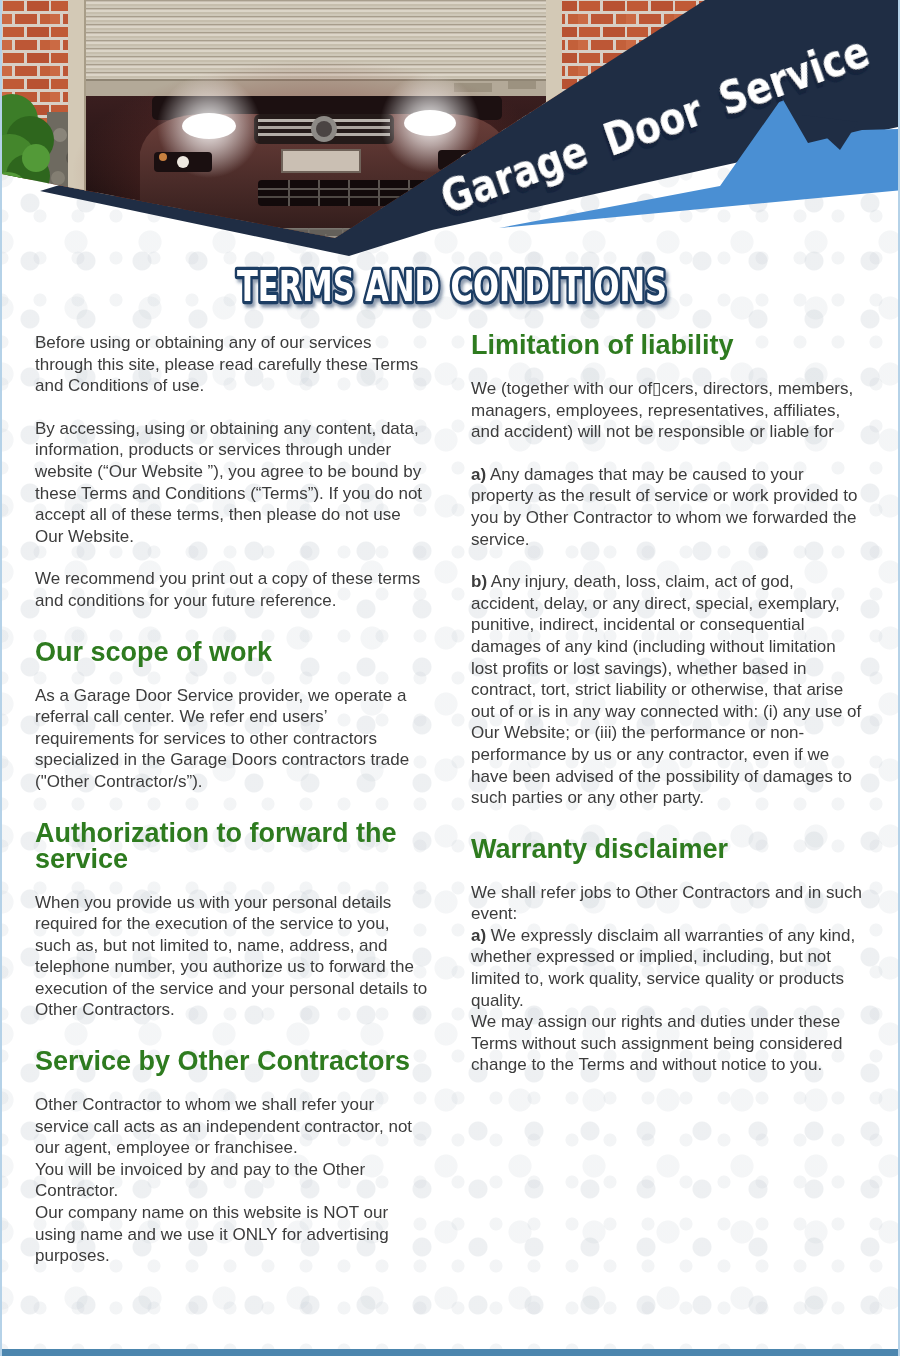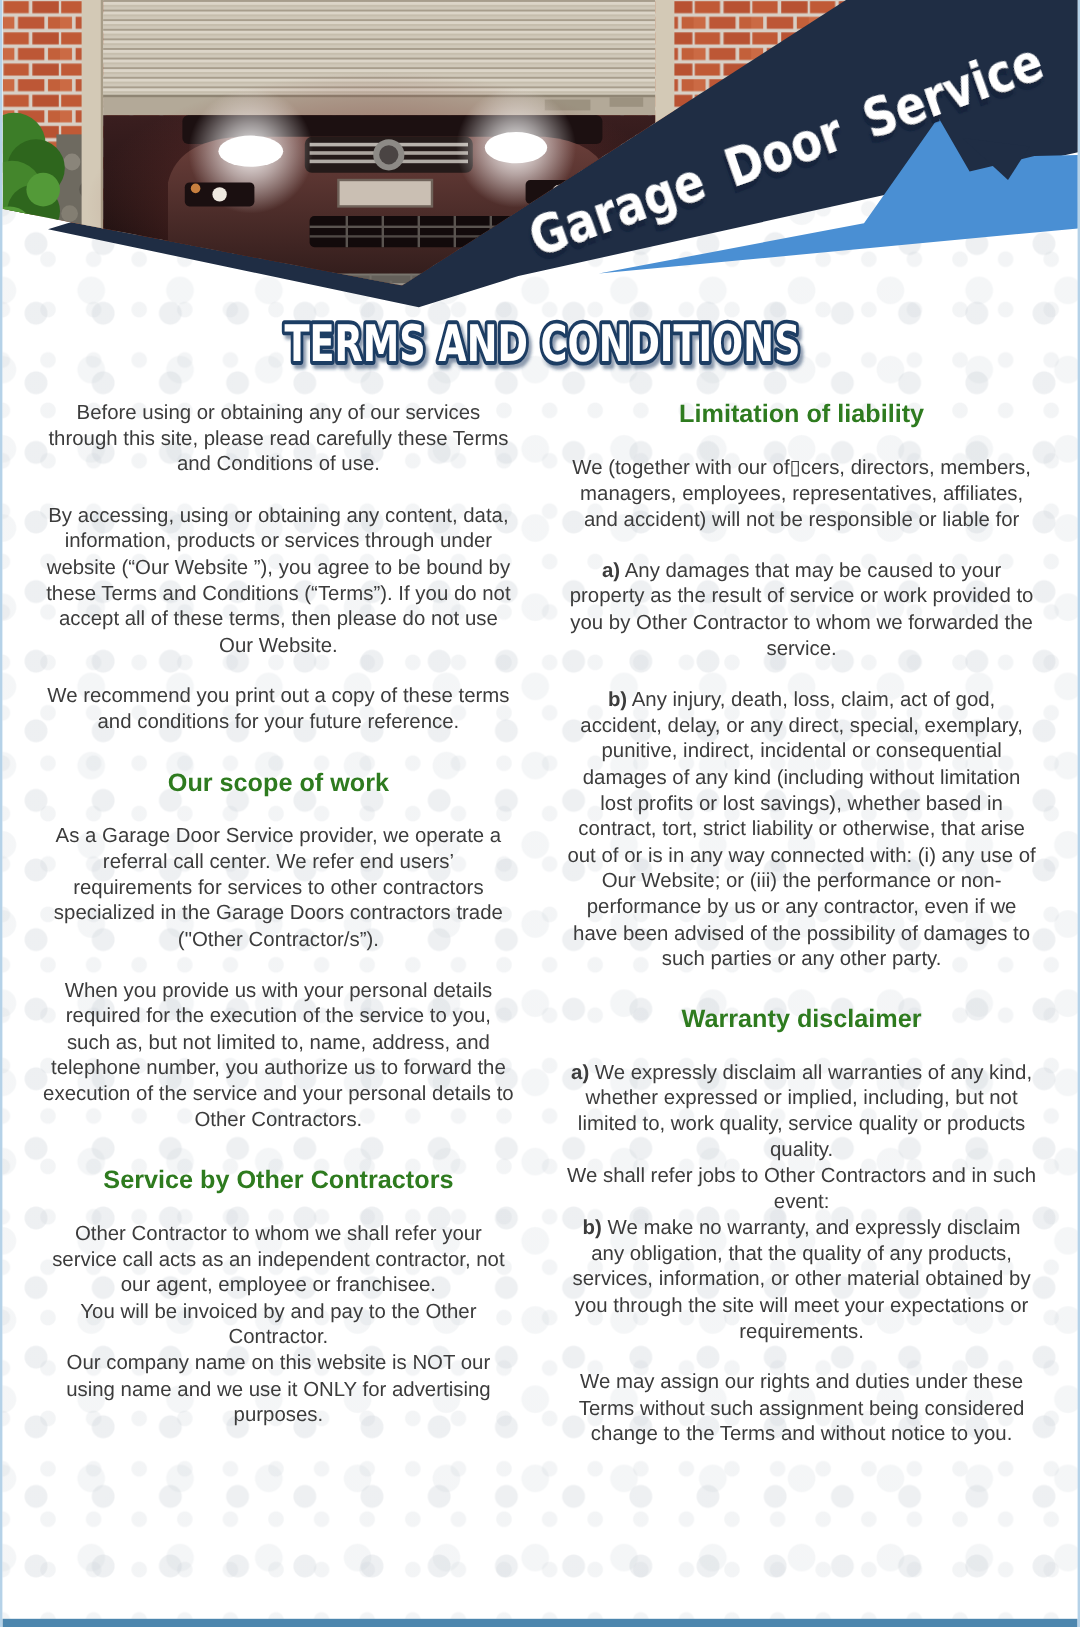--- a/index.html
+++ b/index.html
@@ -12,25 +12,25 @@
     background-image:
       radial-gradient(circle, rgba(198,205,212,.30) 9px, transparent 10px),
       radial-gradient(circle, rgba(200,207,213,.22) 6px, transparent 7px),
       radial-gradient(circle, rgba(195,203,210,.18) 11px, transparent 12px);
     background-size:56px 58px, 38px 42px, 74px 66px;
     background-position:0 0, 19px 27px, 37px 11px;
   }
   .hero{position:relative;margin:0;padding:0;}
   .hero svg{display:block;}
   .title-wrap{margin:0;padding:0;}
-  main.columns{display:flex;gap:42px;padding:12px 33px 0 33px;text-align:center;}
+  main.columns{display:flex;gap:42px;padding:12px 33px 0 33px;}
   .col{flex:1;min-width:0;font-size:17px;line-height:21.6px;color:#3c3c3c;}
   .col p{margin:0 0 21px 0;}
   .col p.tight{margin-bottom:0;}
-  .col h2{font-size:21px;line-height:26px;color:#2e7b1f;font-weight:bold;margin:27px 0 20px 0;}
+  .col h2{font-size:27px;line-height:26px;color:#2e7b1f;font-weight:bold;margin:27px 0 20px 0;}
   .col > :first-child{margin-top:0;}
   .col b{font-weight:bold;}
   .footer-bar{position:absolute;left:0;right:0;bottom:0;height:7px;background:#4c86ae;}
 </style>
 </head>
 <body>
 
 <div class="page">
 
   <header class="hero">
@@ -167,33 +167,33 @@
     </svg>
   </div>
 
   <main class="columns">
     <div class="col" id="col-left">
         <p><span>Before using or obtaining any of our services through this site, please read carefully these Terms and Conditions of use.</span></p>
         <p><span>By accessing, using or obtaining any content, data, information, products or services through under website (“Our Website ”), you agree to be bound by these Terms and Conditions (“Terms”). If you do not accept all of these terms, then please do not use Our Website.</span></p>
         <p><span>We recommend you print out a copy of these terms and conditions for your future reference.</span></p>
         <h2>Our scope of work</h2>
         <p><span>As a Garage Door Service provider, we operate a referral call center. We refer end users’ requirements for services to other contractors specialized in the Garage Doors contractors trade ("Other Contractor/s”).</span></p>
+        <h2>Authorization to forward the service</h2>
         <p><span>When you provide us with your personal details required for the execution of the service to you, such as, but not limited to, name, address, and telephone number, you authorize us to forward the execution of the service and your personal details to Other Contractors.</span></p>
         <h2>Service by Other Contractors</h2>
         <p class="tight"><span>Other Contractor to whom we shall refer your service call acts as an independent contractor, not our agent, employee or franchisee.</span></p>
         <p class="tight"><span>You will be invoiced by and pay to the Other Contractor.</span></p>
         <p><span>Our company name on this website is NOT our using name and we use it ONLY for advertising purposes.</span></p>
       </div>
     <div class="col" id="col-right">
         <h2>Limitation of liability</h2>
         <p><span>We (together with our of▯cers, directors, members, managers, employees, representatives, affiliates, and accident) will not be responsible or liable for</span></p>
         <p><b>a)</b><span> Any damages that may be caused to your property as the result of service or work provided to you by Other Contractor to whom we forwarded the service.</span></p>
         <p><b>b)</b><span> Any injury, death, loss, claim, act of god, accident, delay, or any direct, special, exemplary, punitive, indirect, incidental or consequential damages of any kind (including without limitation lost profits or lost savings), whether based in contract, tort, strict liability or otherwise, that arise out of or is in any way connected with: (i) any use of Our Website; or (iii) the performance or non-performance by us or any contractor, even if we have been advised of the possibility of damages to such parties or any other party.</span></p>
         <h2>Warranty disclaimer</h2>
+        <p class="tight"><span>We shall refer jobs to Other Contractors and in such event:</span></p>
         <p class="tight"><b>a)</b><span> We expressly disclaim all warranties of any kind, whether expressed or implied, including, but not limited to, work quality, service quality or products quality.</span></p>
-        <p class="tight"><span>We shall refer jobs to Other Contractors and in such event:</span></p>
-        <p><b>b)</b><span> We make no warranty, and expressly disclaim any obligation, that the quality of any products, services, information, or other material obtained by you through the site will meet your expectations or requirements.</span></p>
         <p><span>We may assign our rights and duties under these Terms without such assignment being considered change to the Terms and without notice to you.</span></p>
       </div>
   </main>
 
   <div class="footer-bar"></div>
 </div>
 
 </body></html>

